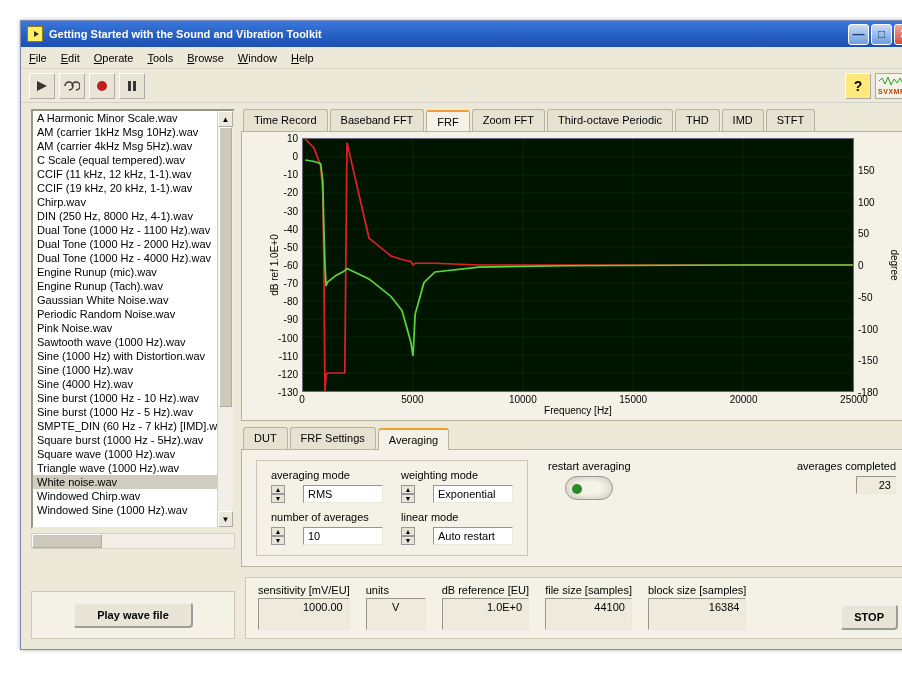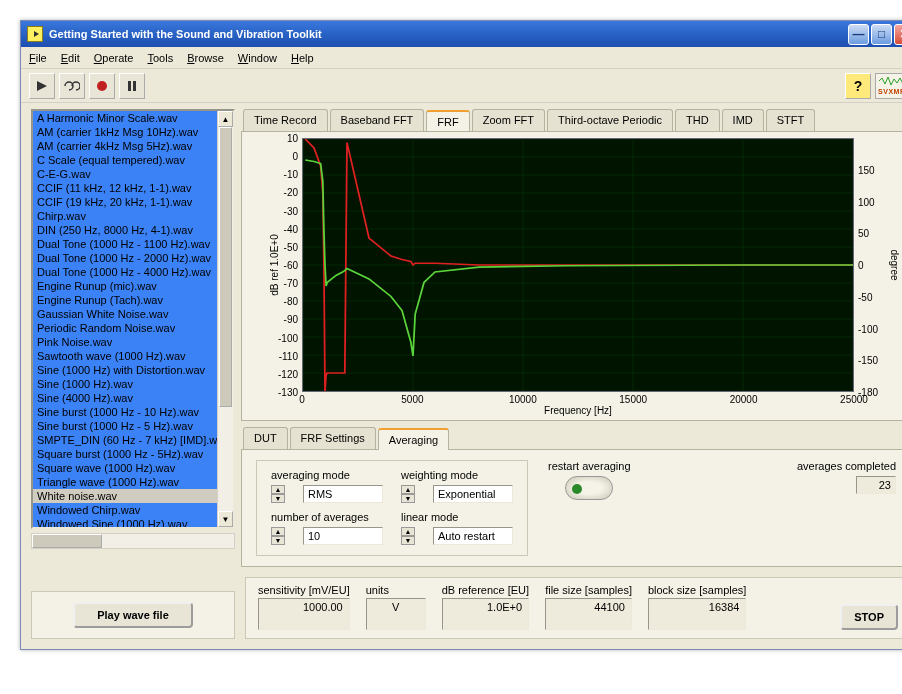--- a/index.html
+++ b/index.html
@@ -16,21 +16,21 @@
   .menubar span { margin-right: 14px; cursor: default; }
   .menubar span u { text-decoration: underline; }
   .toolbar { height: 34px; display:flex; align-items:center; padding: 0 8px; gap:4px; background:#ece9d8; border-bottom:1px solid #d4d0c8; }
   .tb-btn { width:26px;height:26px;border:1px outset #fff; background:#e8e5d6; display:flex;align-items:center;justify-content:center; }
   .toolbar .spacer { flex:1; }
   .help-btn { width:26px;height:26px;border:1px outset #fff; background:#ffe97a; font-weight:bold;font-size:14px;display:flex;align-items:center;justify-content:center; }
   .logo-btn { width:38px;height:26px;border:1px solid #aaa; background:#f5f3e7; font-size:7px; text-align:center; line-height:8px; padding-top:2px;}
   .body-area { padding: 6px 10px 10px 10px; }
   .main-row { display:flex; gap:6px; }
   .left-col { width: 204px; }
-  .file-list { height: 420px; border: 2px inset #ece9d8; background:#3b82f6; overflow:hidden; position:relative; }
+  .file-list { height: 420px; border: 2px inset #ece9d8; background:#ffffff; overflow:hidden; position:relative; }
   .file-list-inner { position:absolute; inset:0 16px 0 0; overflow:hidden; }
   .file-list-item { padding: 0 4px; line-height:14px; white-space:nowrap; cursor:default; }
   .file-list-item.selected { background:#d0ccc0; }
   .scrollbar-v { position:absolute; right:0; top:0; bottom:0; width:16px; background:#f1efe6; border-left:1px solid #d4d0c8; }
   .sb-arrow { height:16px; background:#ece9d8; border:1px outset #fff; display:flex;align-items:center;justify-content:center;font-size:8px; }
   .sb-thumb { position:absolute; left:1px;right:1px; top:16px; height:280px; background:#cdcabb; border:1px outset #fff; }
   .hscroll { height:16px; margin-top:4px; background:#f1efe6; border:1px solid #d4d0c8; position:relative; }
   .hscroll .th { position:absolute; left:0;top:0;bottom:0;width:70px; background:#cdcabb; border:1px outset #fff; }
   .right-col { flex:1; display:flex; flex-direction:column; }
   .tab-strip { display:flex; gap:2px; padding-left:2px; }
@@ -130,21 +130,20 @@
 
   <div class="body-area">
     <div class="main-row">
       <div class="left-col">
         <div class="file-list">
           <div class="file-list-inner" id="file-list-inner">
               <div class="file-list-item">A Harmonic Minor Scale.wav</div>
               <div class="file-list-item">AM (carrier 1kHz Msg 10Hz).wav</div>
               <div class="file-list-item">AM (carrier 4kHz Msg 5Hz).wav</div>
               <div class="file-list-item">C Scale (equal tempered).wav</div>
-              <div class="file-list-item">C-E-G.wav</div>
               <div class="file-list-item">CCIF (11 kHz, 12 kHz, 1-1).wav</div>
               <div class="file-list-item">CCIF (19 kHz, 20 kHz, 1-1).wav</div>
               <div class="file-list-item">Chirp.wav</div>
               <div class="file-list-item">DIN (250 Hz, 8000 Hz, 4-1).wav</div>
               <div class="file-list-item">Dual Tone (1000 Hz - 1100 Hz).wav</div>
               <div class="file-list-item">Dual Tone (1000 Hz - 2000 Hz).wav</div>
               <div class="file-list-item">Dual Tone (1000 Hz - 4000 Hz).wav</div>
               <div class="file-list-item">Engine Runup (mic).wav</div>
               <div class="file-list-item">Engine Runup (Tach).wav</div>
               <div class="file-list-item">Gaussian White Noise.wav</div>

